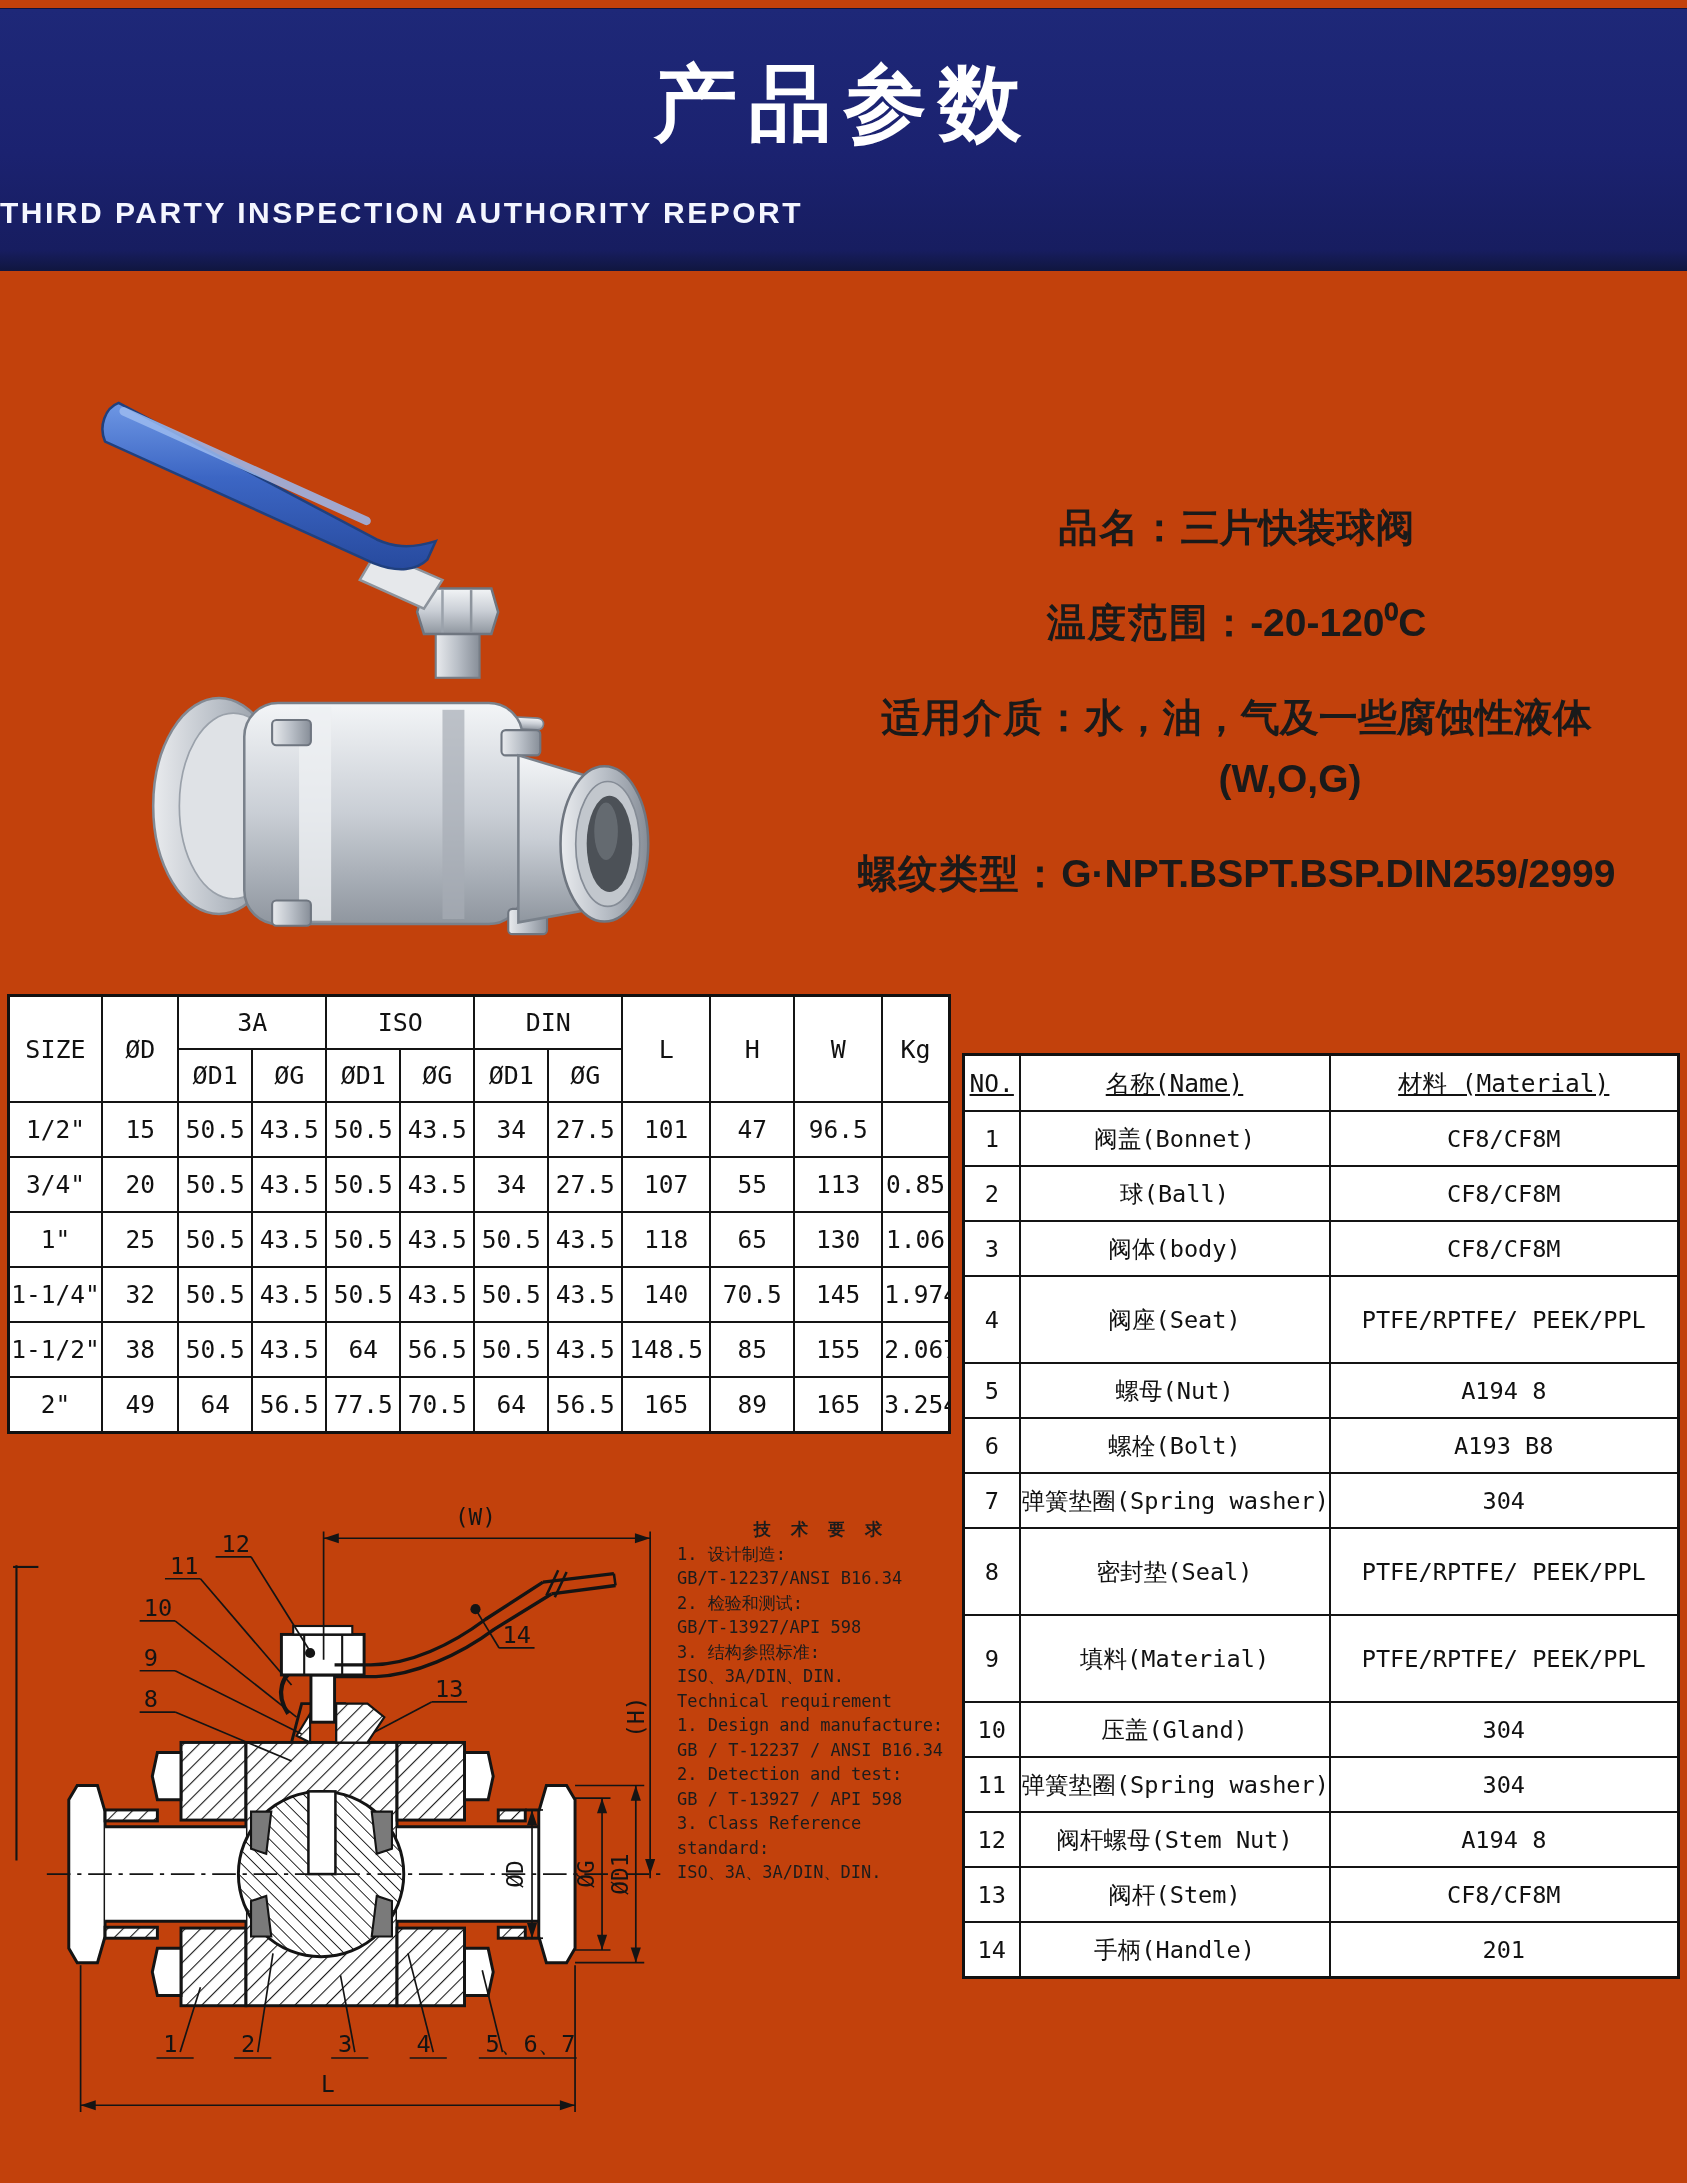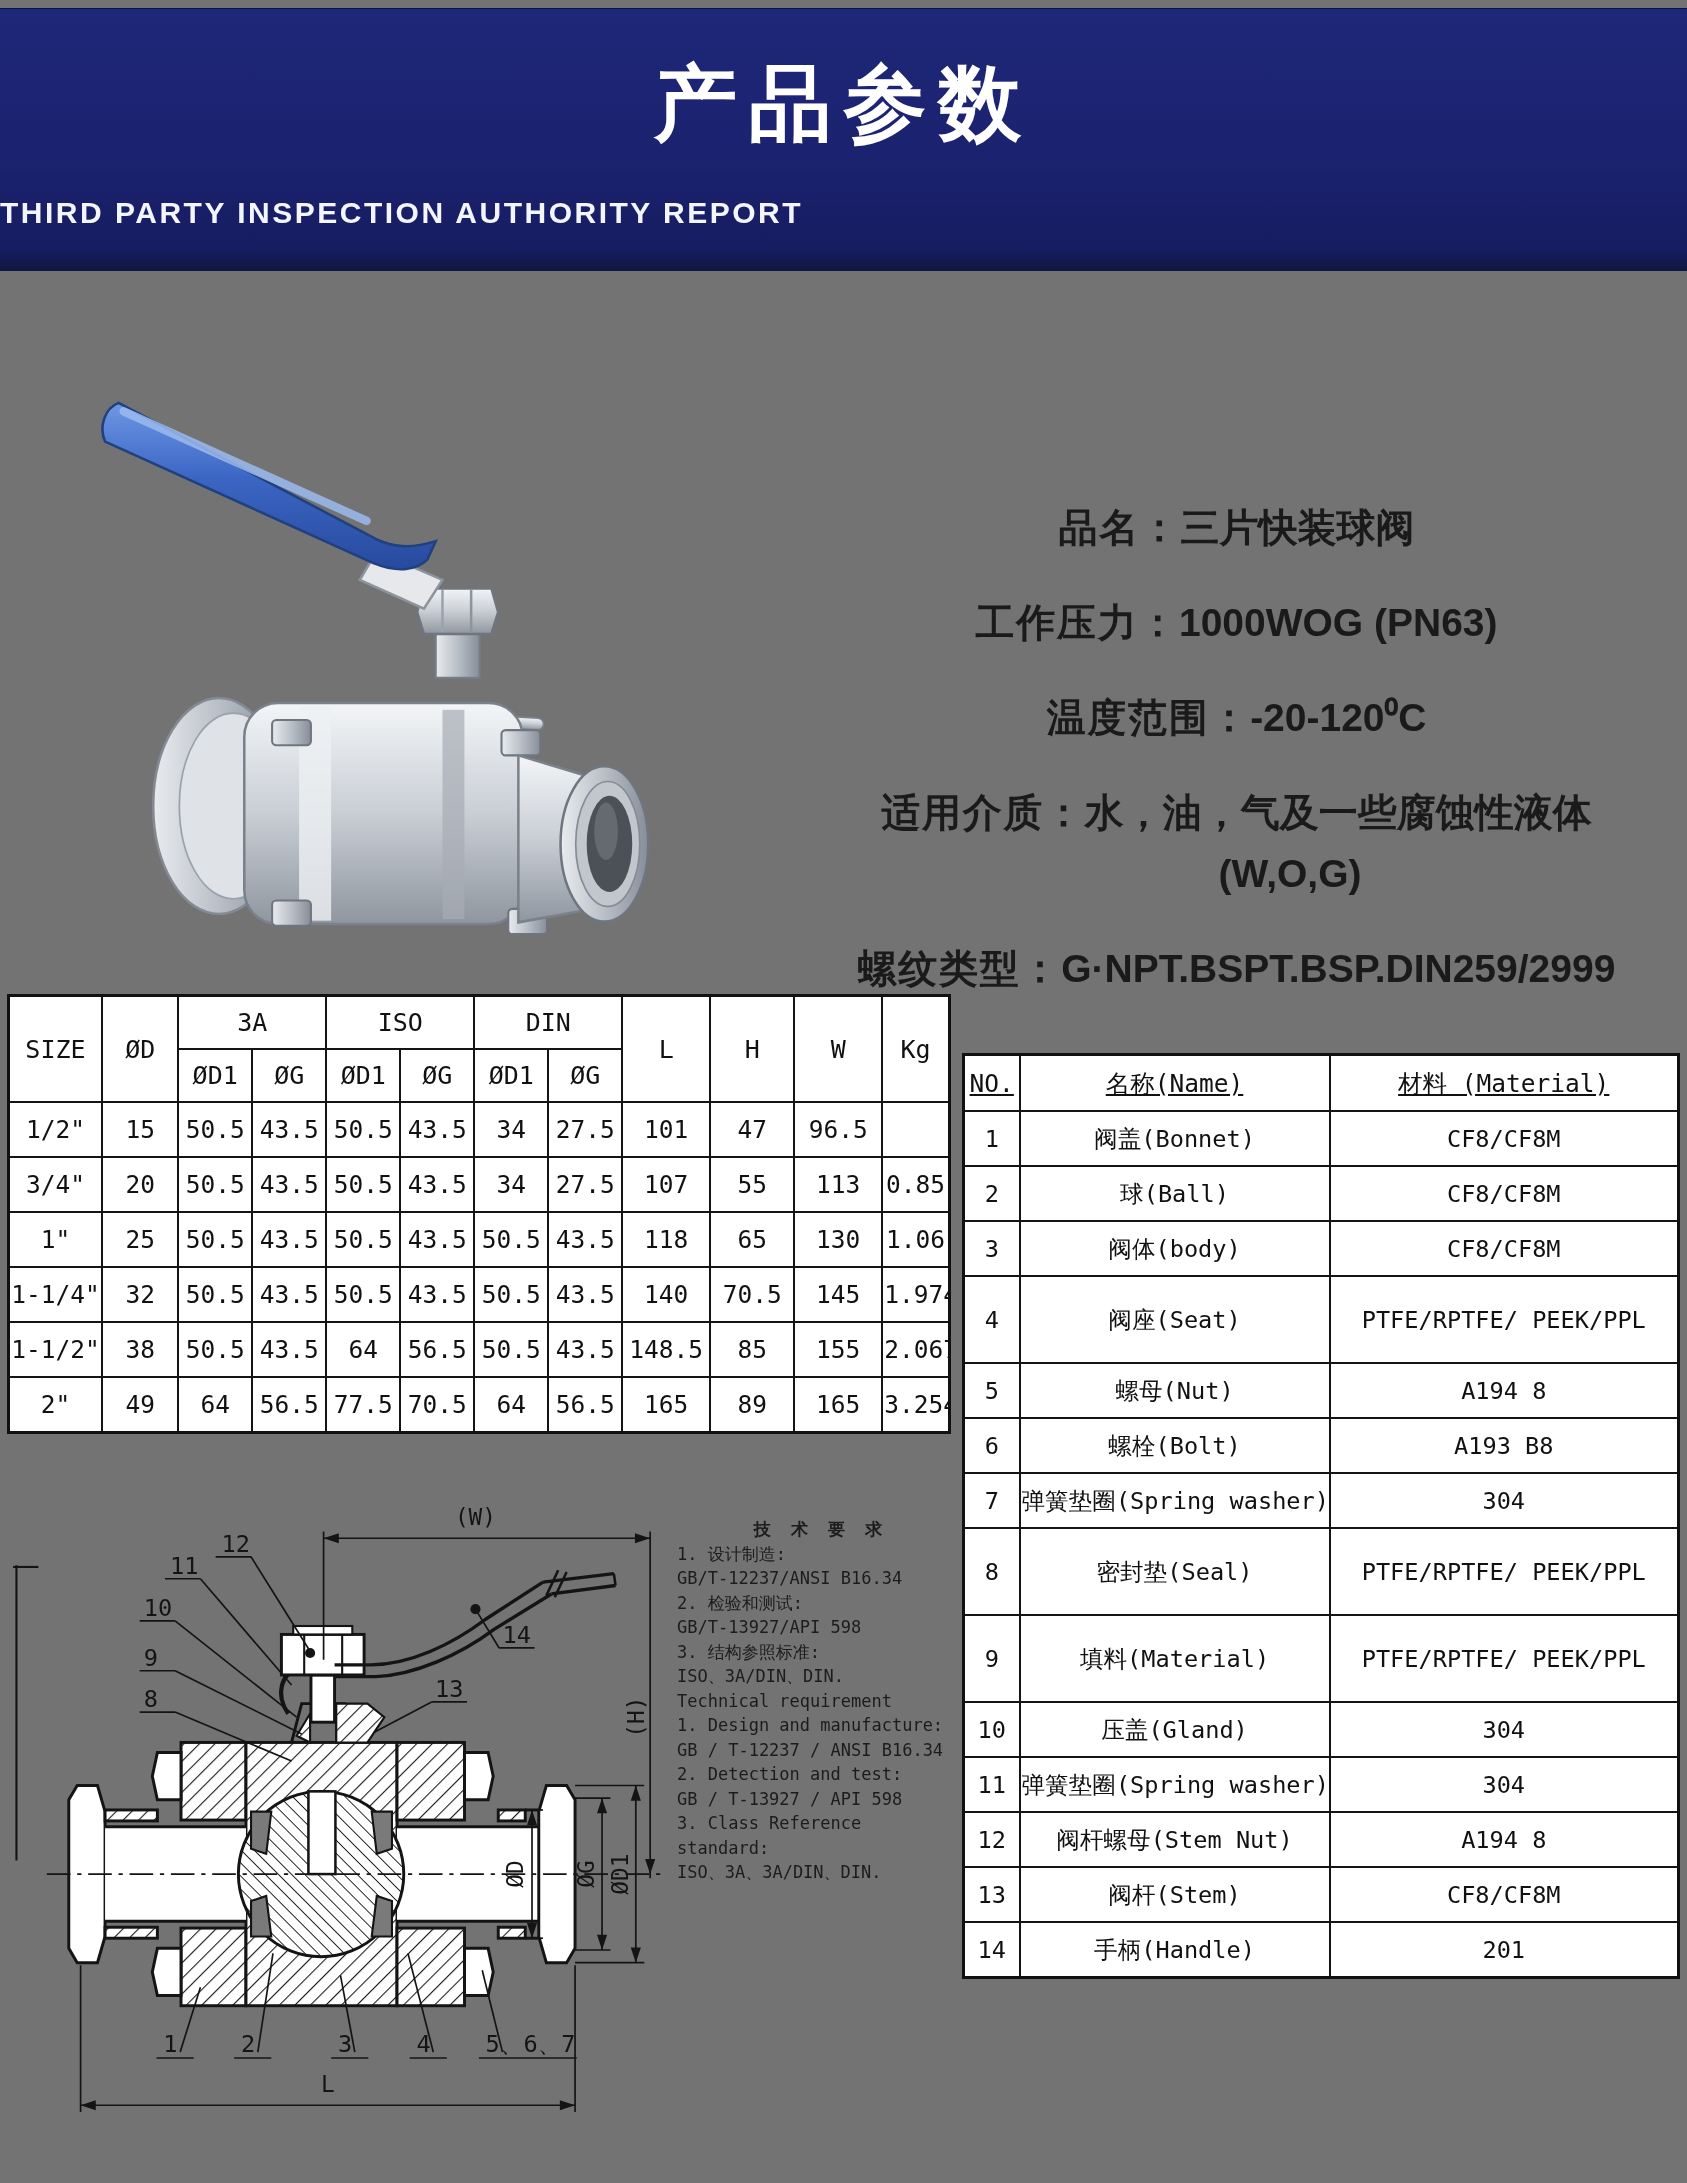--- a/index.html
+++ b/index.html
@@ -1,16 +1,16 @@
 <!DOCTYPE html>
 <html style="font-size:13.5px"><head>
 <meta charset="utf-8">
 <style>
   html,body{margin:0;padding:0;background:#ffffff;}
-  .page{position:relative;width:1687px;height:2183px;background:#737373;overflow:hidden;
+  .page{position:relative;width:1687px;height:2183px;background:#c2410c;overflow:hidden;
         font-family:"Liberation Sans", sans-serif;color:#161616;}
 
   
   .banner{position:absolute;left:0;top:8.4px;width:1687px;height:262px;
           background:linear-gradient(180deg,#1e2878 0%,#1b2270 55%,#171d60 92%,#10163f 100%);
           border-top:1.7px solid #0d1340;}
   .banner-title{position:absolute;left:0;top:40px;width:100%;text-align:center;
                 color:#ffffff;font-size:83px;font-weight:bold;letter-spacing:11.8px;}
   .banner-sub{position:absolute;left:0;top:187px;width:100%;text-align:left;
               color:#f4f6ff;font-size:30px;font-weight:bold;letter-spacing:2.5px;}
@@ -105,21 +105,20 @@
     <line x1="504" y1="274" x2="504" y2="324" stroke="#8d949d" stroke-width="3"></line>
 
     <path d="M392 228 L470 262 L448 296 L372 262 Z" fill="#e6e8eb" stroke="#8d949d" stroke-width="3"></path>
 
     <path d="M86 52 C70 58 62 80 70 98 L388 242 C418 254 440 250 452 238 L462 216 C430 226 410 222 392 214 Z" fill="url(#blu)" stroke="#20407e" stroke-width="3"></path>
     <path d="M92 62 L380 192" stroke="#9cbbf0" stroke-width="10" stroke-linecap="round" opacity="0.85"></path>
   </svg>
 
   <div class="info">
     <div class="info-row"><span class="lbl">品名：</span><span>三片快装球阀</span></div>
-    <div class="info-row"><span class="lbl">工作压力：</span><span>1000WOG (PN63)</span></div>
     <div class="info-row"><span class="lbl">温度范围：</span><span>-20-120⁰C</span></div>
     <div class="info-row"><span class="lbl">适用介质：</span><span>水，油，气及一些腐蚀性液体</span></div>
     <div class="info-row info-sub"><span>(W,O,G)</span></div>
     <div class="info-row"><span class="lbl">螺纹类型：</span><span>G·NPT.BSPT.BSP.DIN259/2999</span></div>
   </div>
 
   <table class="size-table">
     <colgroup>
       <col style="width:94px">
         <col style="width:76px">

